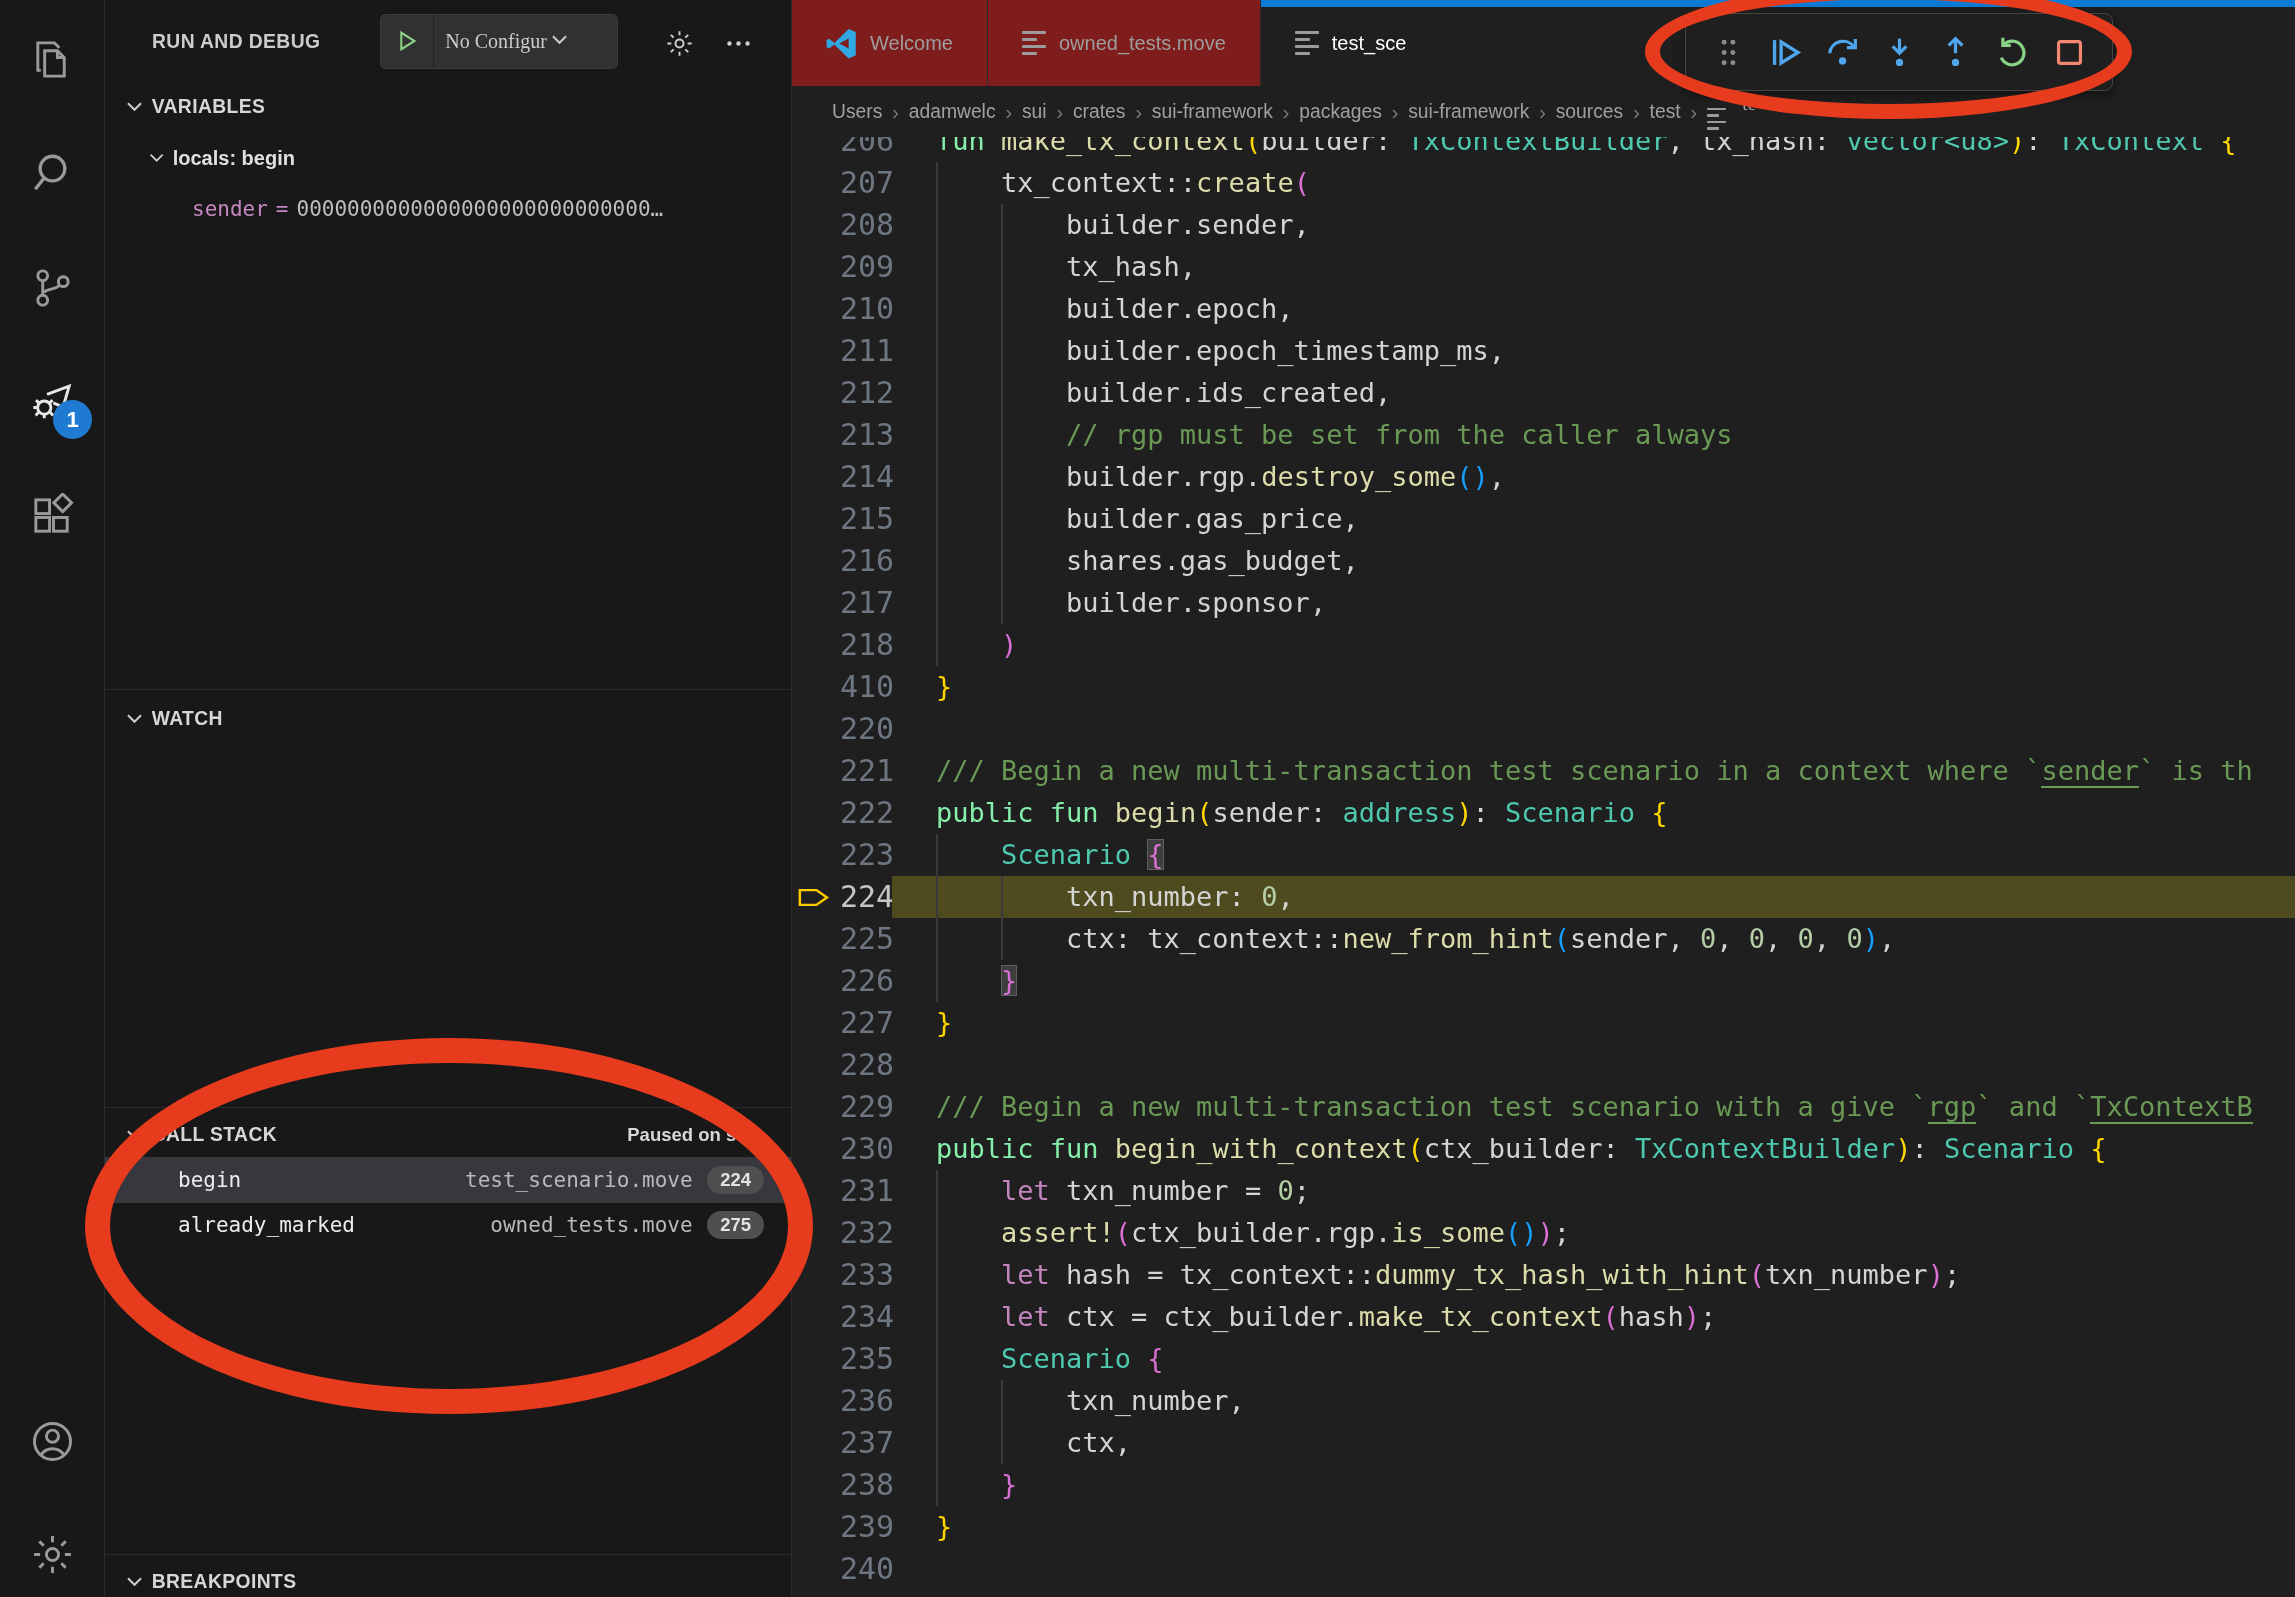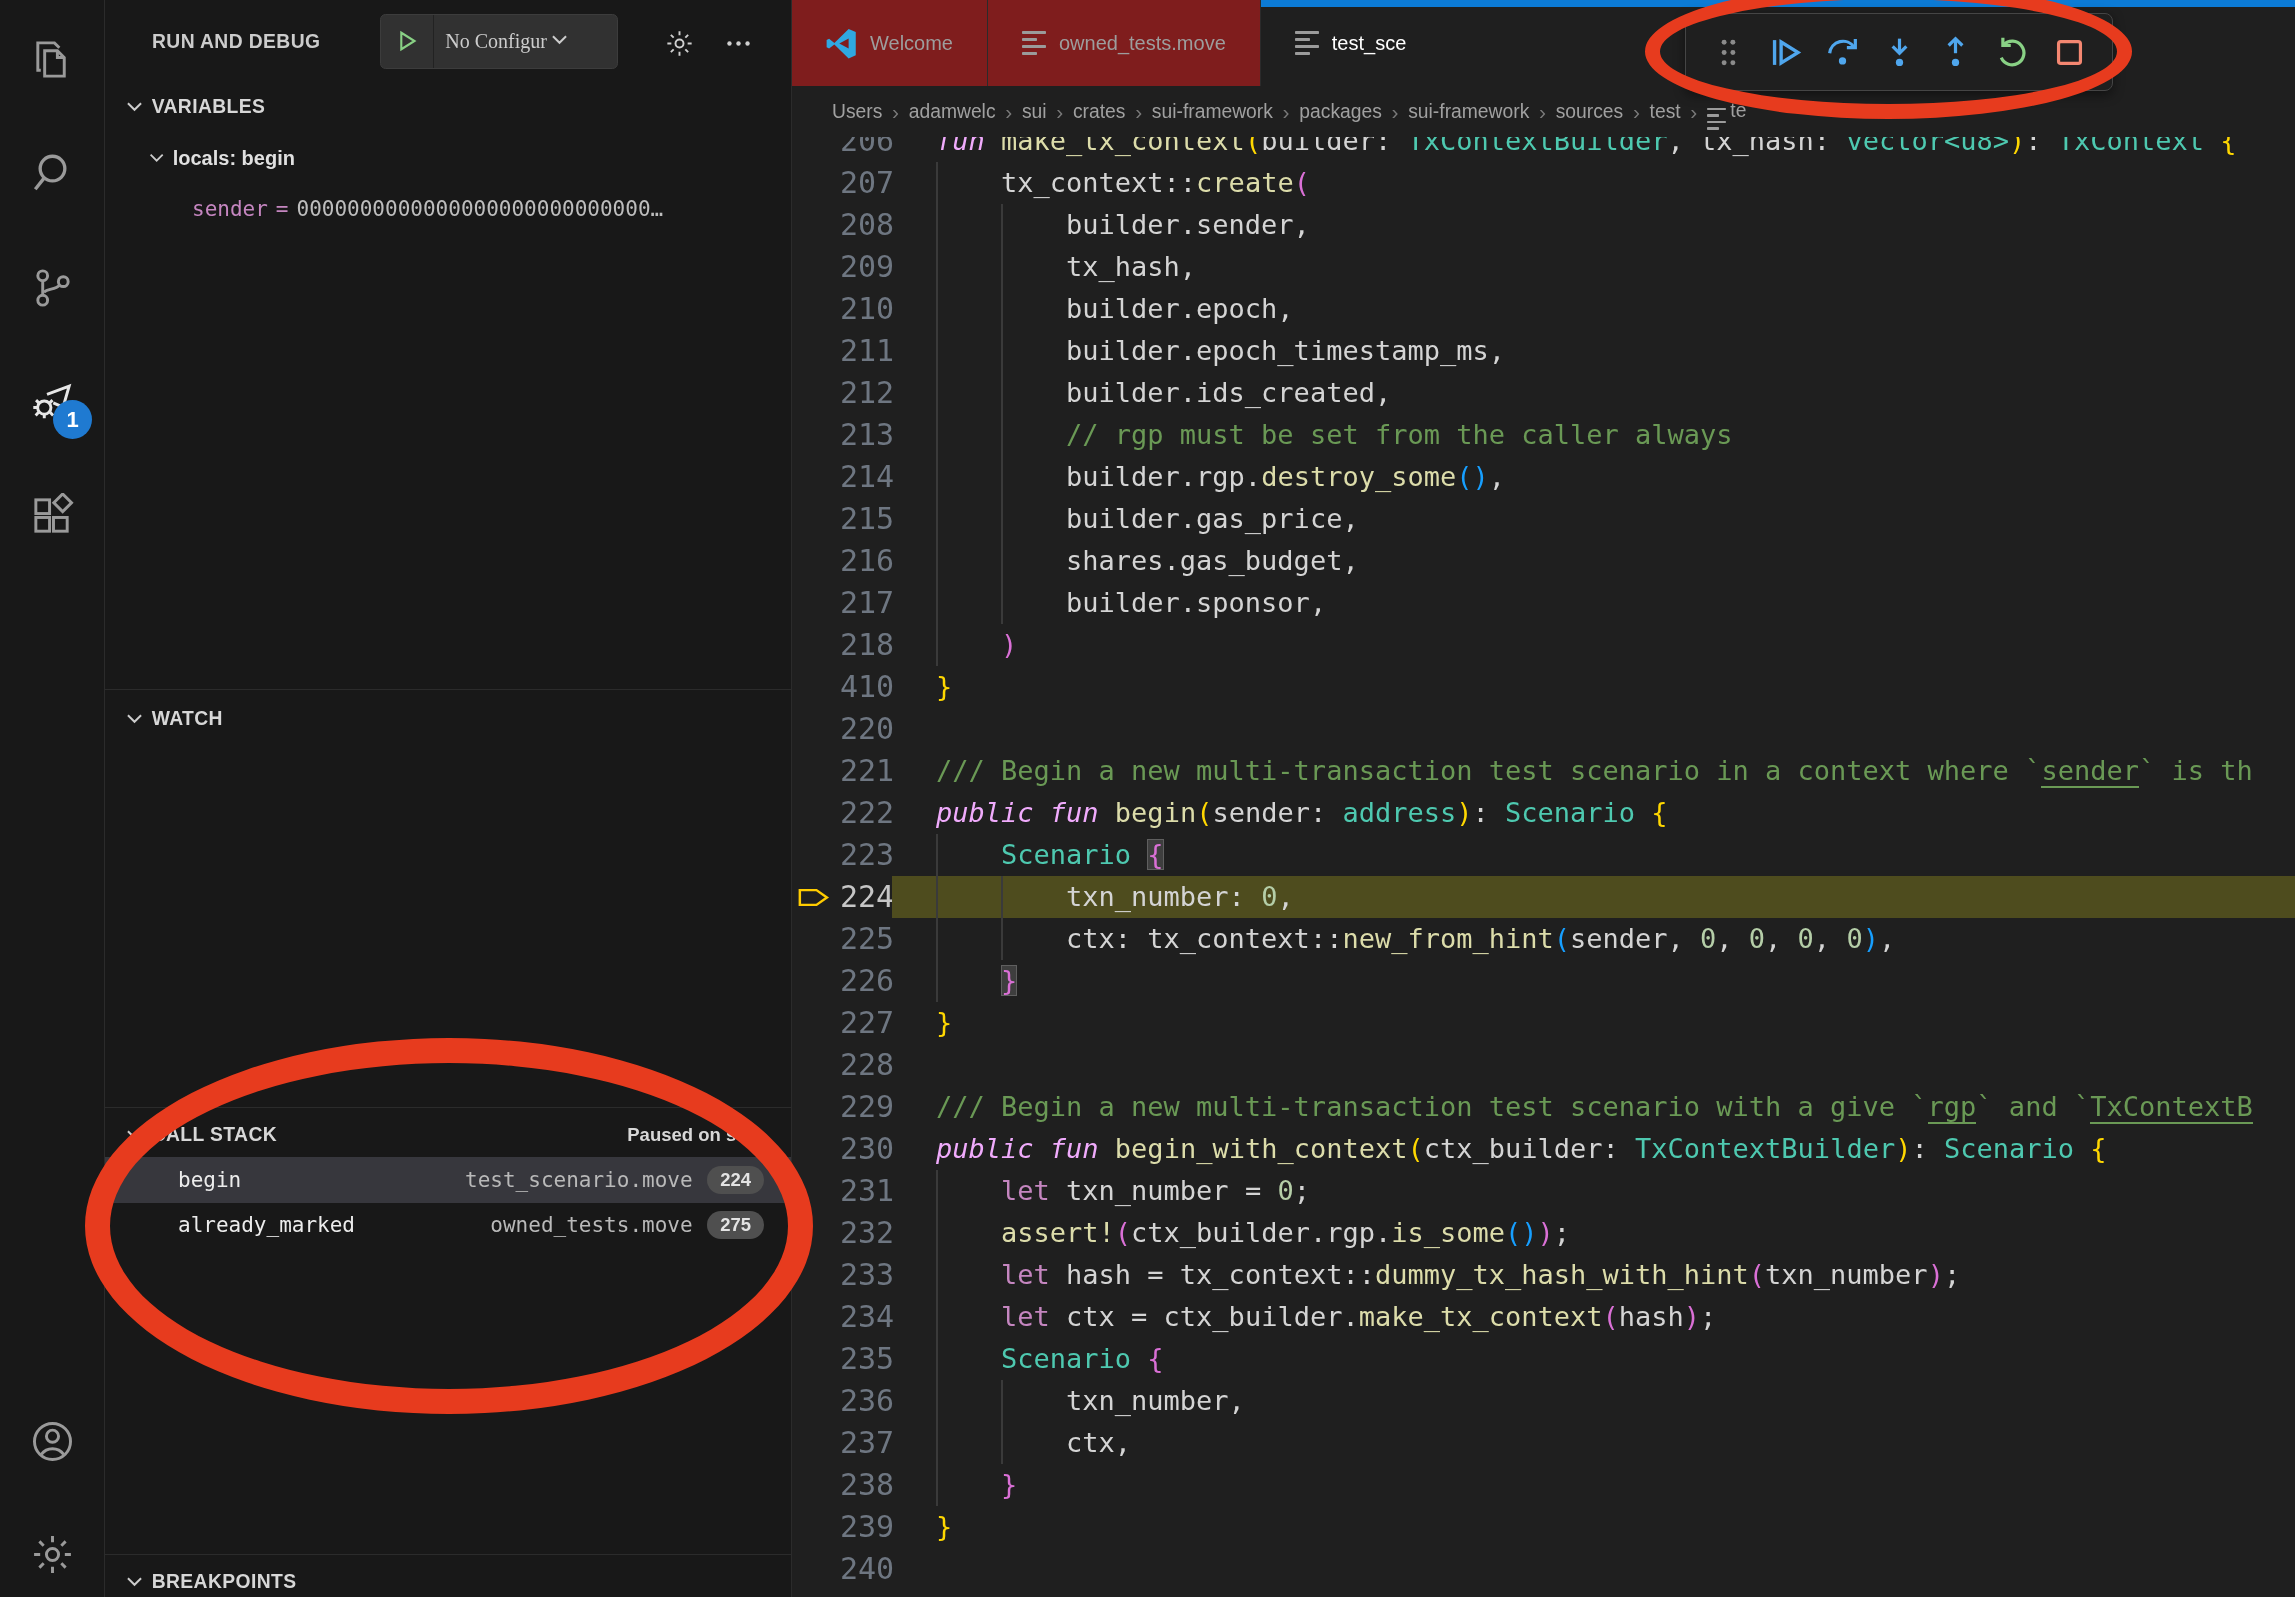--- a/index.html
+++ b/index.html
@@ -73,32 +73,32 @@
   .tab.active{ background:#1f1f1f; color:#ffffff; border-right:none; flex:1; }
   .tab.active::before{ content:""; position:absolute; left:0; top:0; width:100%; height:7.2px; background:#0c7bd6; }
   .mvicon{ display:inline-flex; flex-direction:column; gap:4px; width:24px; }
   .mvicon i{ display:block; height:3.2px; background:#9b9b9b; border-radius:0.8px; }
   .mvicon i:nth-child(2), .mvicon i:nth-child(4){ width:62%; }
   .vsc-logo{ width:31px; height:31px; }
   #breadcrumb{ position:absolute; left:0; top:86px; width:100%; height:51px; background:#1f1f1f; z-index:3;
                display:flex; align-items:center; padding-left:40px; overflow:hidden; white-space:nowrap; }
   .bc-item{ font-size:19.3px; color:#a0a0a0; cursor:pointer; }
   .bc-sep{ font-size:21px; color:#7a7a7a; margin:0 9.7px; }
-  .bc-file{ display:flex; align-items:center; gap:4px; }
+  .bc-file{ display:flex; gap:16px;font-family:Liberation Serif, serif; }
   .bc-file .mvicon{ width:19.3px; } .bc-file .mvicon i{ height:2.4px; }
   
   #code{ position:absolute; left:0; top:120px; width:100%; z-index:1; }
   .coderow{ display:flex; height:42px; font-family:"DejaVu Sans Mono", monospace; font-size:27px; line-height:42px; white-space:pre; }
   .gmark{ width:48px; flex:0 0 48px; display:flex; align-items:center; padding-left:6.4px; }
   .gmark svg{ width:32px; height:21px; }
   .gnum{ width:52px; flex:0 0 52px; text-align:right; color:#6e7681; font-size:30px; cursor:pointer; }
   .gtxt{ flex:1; padding-left:44px; overflow:hidden; }
   .coderow.cur .gnum{ color:#c6c6c6; }
   .coderow.cur .gtxt{ background:#4e4c1e; }
-  .tk.d{ color:#d4d4d4; } .tk.kw{ color:#f0abfc;font-style:italic; } .tk.kw2{ color:#c586c0; }
+  .tk.d{ color:#d4d4d4; } .tk.kw{ color:#86efac; } .tk.kw2{ color:#c586c0; }
   .tk.fn{ color:#dcdcaa; } .tk.ty{ color:#4ec9b0; } .tk.nm{ color:#b5cea8; }
   .tk.cm{ color:#6a9955; } .tk.cmu{ color:#6a9955; border-bottom:2.4px solid #6a9955; }
   .tk.p1{ color:#ffd700; } .tk.p2{ color:#da70d6; } .tk.p3{ color:#179fff; }
   .tk.bm{ outline:1.6px solid #5f5f5f; outline-offset:-1.6px; background:#3e3e3e; }
   .tk.in{ display:inline-block; vertical-align:top; height:42px;
           background:repeating-linear-gradient(90deg,#3a3a3a 0 1.6px,transparent 1.6px 4ch); }
   
   #dbg-toolbar{
     position:absolute; left:893px; top:13px; width:428px; height:78px; z-index:7;
     background:#1f1f1f; border:0.8px solid #454545; border-radius:8px; box-shadow:0 3.2px 11.3px rgba(0,0,0,.45);

